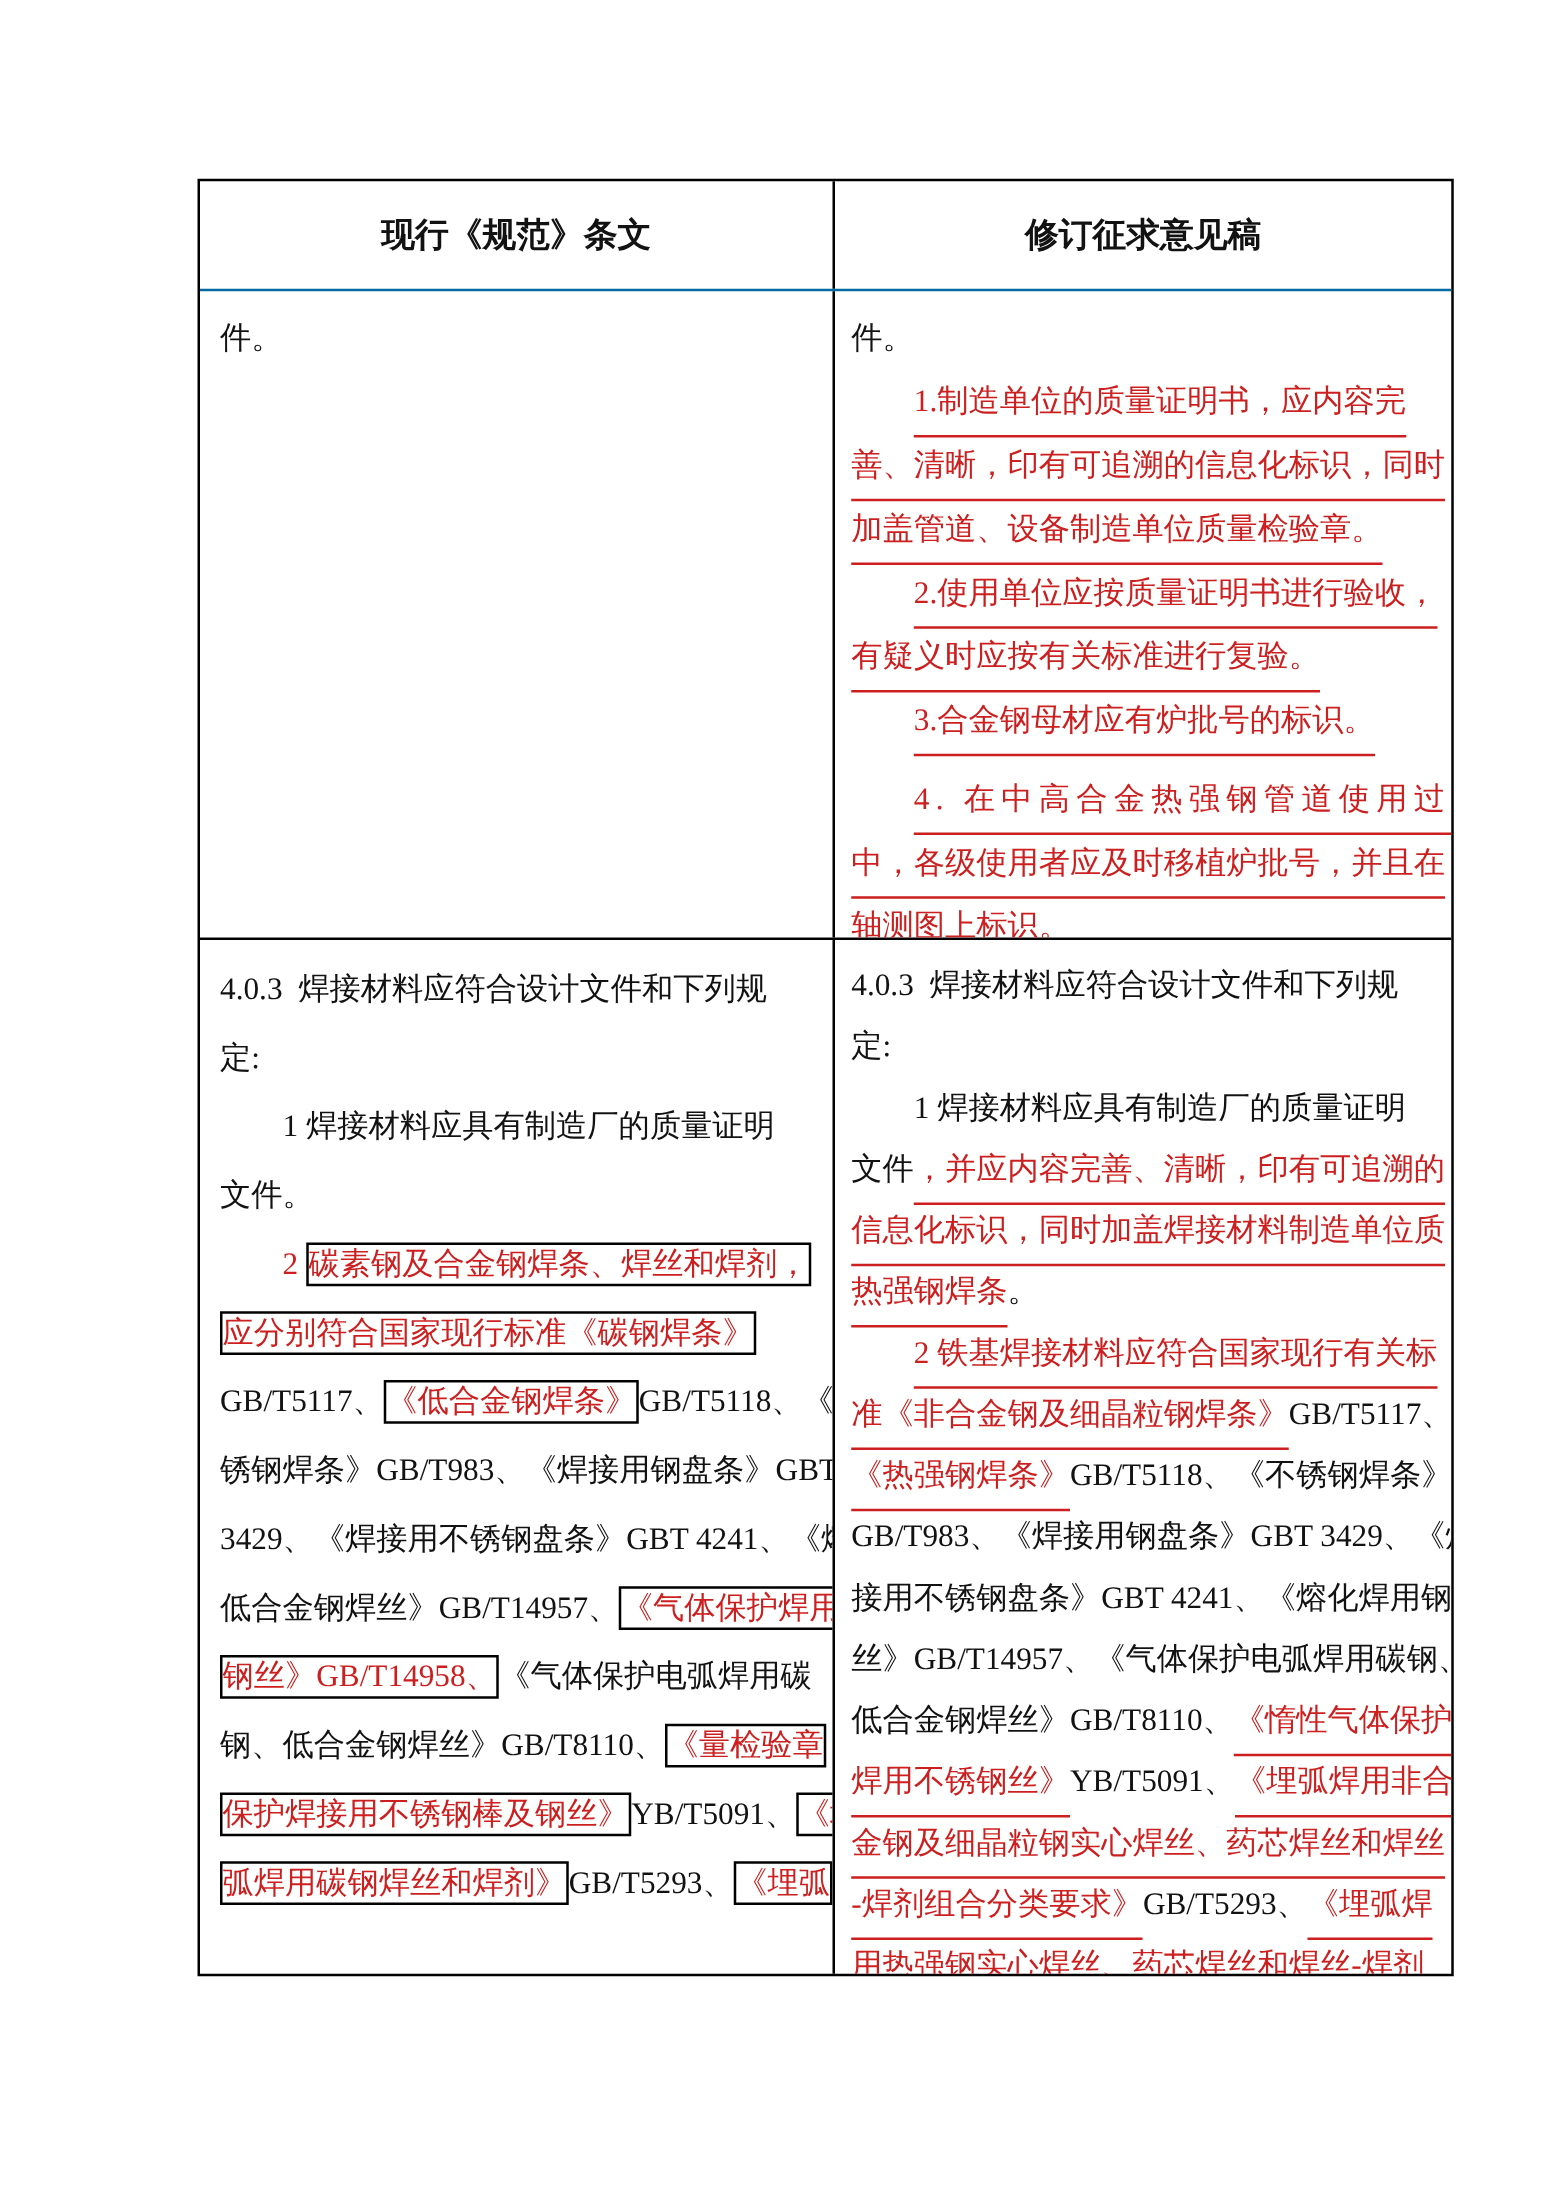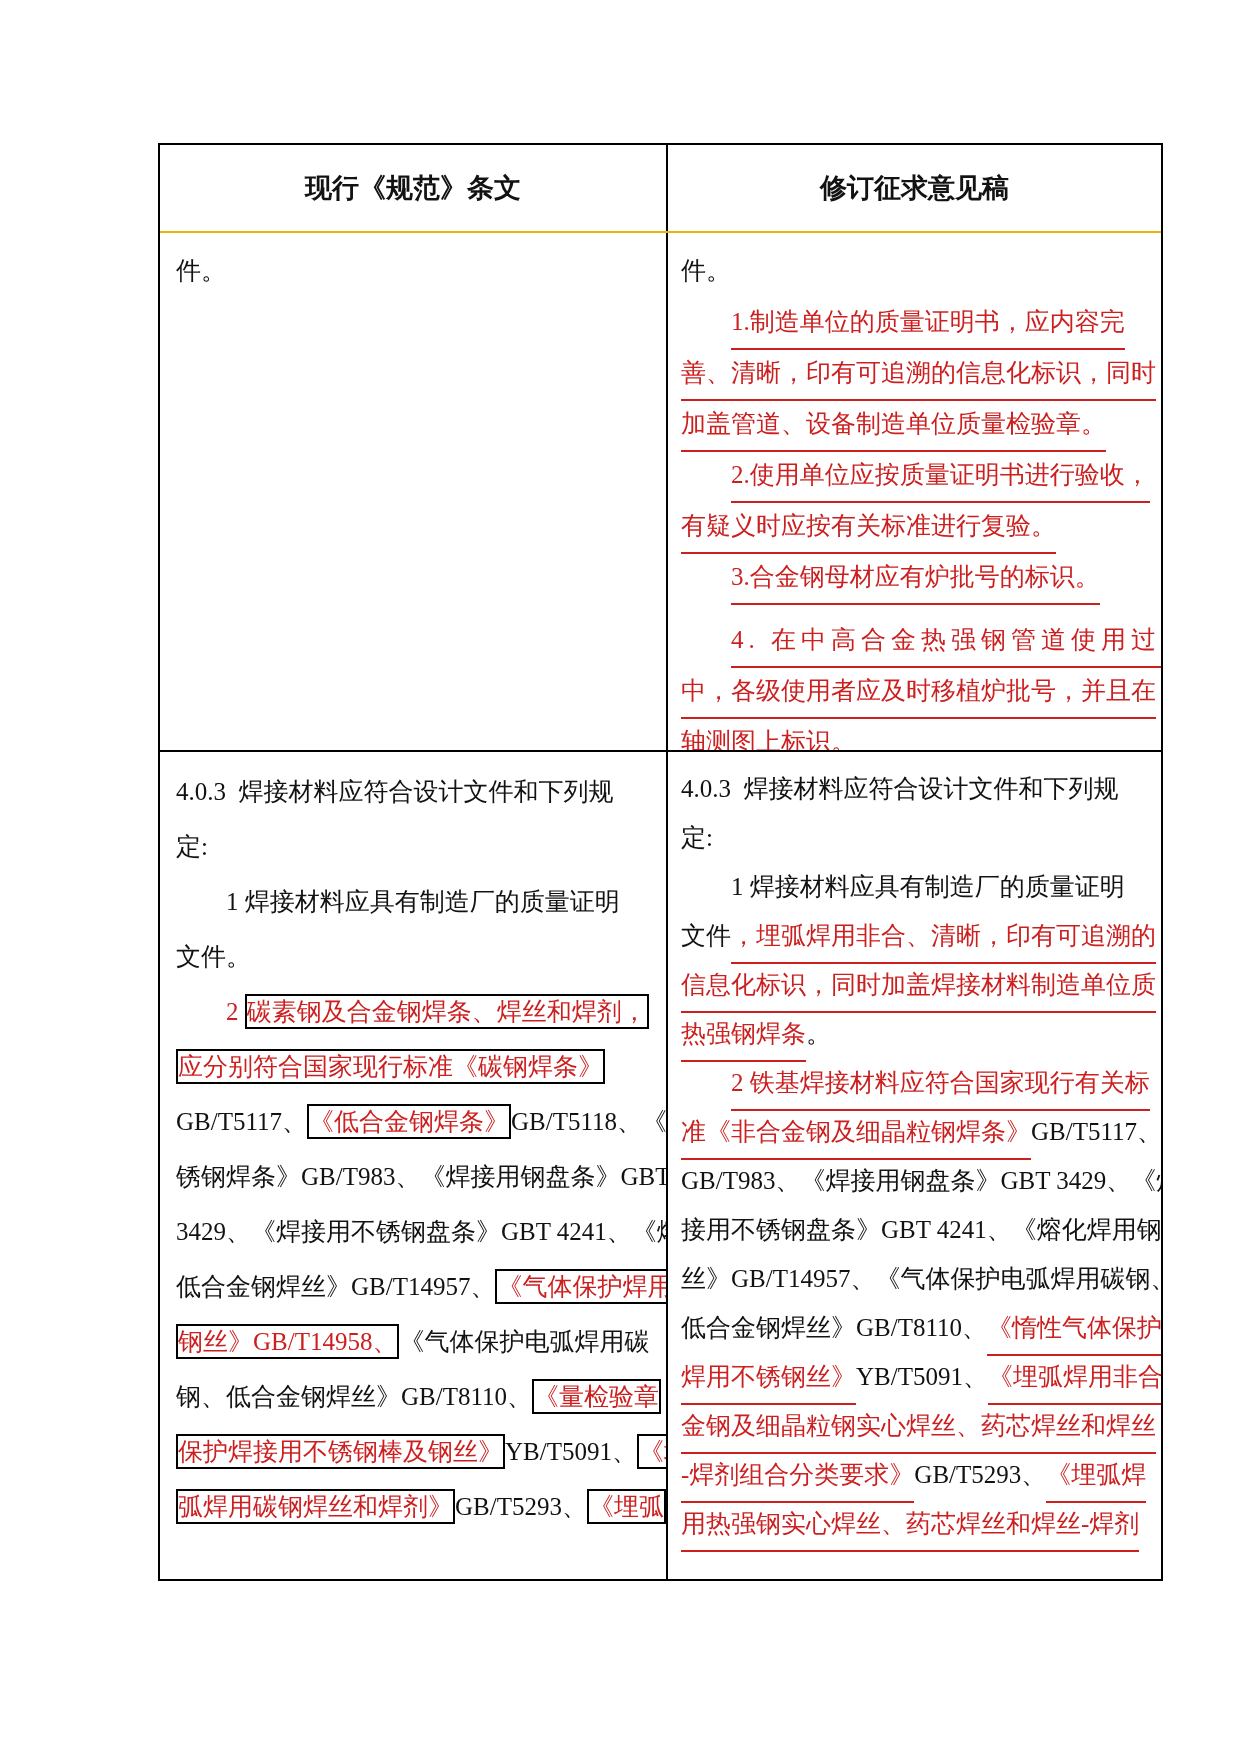--- a/index.html
+++ b/index.html
@@ -23,21 +23,21 @@
     left: 158px;
     top: 143px;
     width: 1005px;
     border: 2px solid #000000;
     box-sizing: border-box;
     background: #ffffff;
   }
   .thead {
     display: flex;
     height: 88px;
-    border-bottom: 2px solid #eab308;
+    border-bottom: 2px solid #0369a1;
     box-sizing: border-box;
   }
   .th {
     display: flex;
     align-items: center;
     justify-content: center;
     font-weight: bold;
     font-size: 27px;
     color: #121212;
     box-sizing: border-box;
@@ -123,25 +123,26 @@
           <div class="line"><span class="seg-normal">低合金钢焊丝》GB/T14957、</span><span class="seg-rb">《气体保护焊用</span></div>
           <div class="line"><span class="seg-rb">钢丝》GB/T14958、</span><span class="seg-normal">《气体保护电弧焊用碳</span></div>
           <div class="line"><span class="seg-normal">钢、低合金钢焊丝》GB/T8110、</span><span class="seg-rb">《量检验章</span></div>
           <div class="line"><span class="seg-rb">保护焊接用不锈钢棒及钢丝》</span><span class="seg-normal">YB/T5091、</span><span class="seg-rb">《埋</span></div>
           <div class="line"><span class="seg-rb">弧焊用碳钢焊丝和焊剂》</span><span class="seg-normal">GB/T5293、</span><span class="seg-rb">《埋弧</span></div>
         </div>
       <div class="td td-right cell-r2r">
           <div class="line"><span class="seg-normal">4.0.3  焊接材料应符合设计文件和下列规</span></div>
           <div class="line"><span class="seg-normal">定:</span></div>
           <div class="line indent"><span class="seg-normal">1 焊接材料应具有制造厂的质量证明</span></div>
-          <div class="line"><span class="seg-normal">文件</span><span class="seg-ru">，埋弧焊用非合、清晰，印有可追溯的</span></div>
+          <div class="line"><span class="seg-normal">文件</span><span class="seg-ru">，并应内容完善、清晰，印有可追溯的</span></div>
           <div class="line"><span class="seg-ru">信息化标识，同时加盖焊接材料制造单位质</span></div>
           <div class="line"><span class="seg-ru">热强钢焊条</span><span class="seg-normal">。</span></div>
           <div class="line indent"><span class="seg-ru">2 铁基焊接材料应符合国家现行有关标</span></div>
           <div class="line"><span class="seg-ru">准《非合金钢及细晶粒钢焊条》</span><span class="seg-normal">GB/T5117、</span></div>
+          <div class="line"><span class="seg-ru">《热强钢焊条》</span><span class="seg-normal">GB/T5118、《不锈钢焊条》</span></div>
           <div class="line"><span class="seg-normal">GB/T983、《焊接用钢盘条》GBT 3429、《焊</span></div>
           <div class="line"><span class="seg-normal">接用不锈钢盘条》GBT 4241、《熔化焊用钢</span></div>
           <div class="line"><span class="seg-normal">丝》GB/T14957、《气体保护电弧焊用碳钢、</span></div>
           <div class="line"><span class="seg-normal">低合金钢焊丝》GB/T8110、</span><span class="seg-ru">《惰性气体保护</span></div>
           <div class="line"><span class="seg-ru">焊用不锈钢丝》</span><span class="seg-normal">YB/T5091、</span><span class="seg-ru">《埋弧焊用非合</span></div>
           <div class="line"><span class="seg-ru">金钢及细晶粒钢实心焊丝、药芯焊丝和焊丝</span></div>
           <div class="line"><span class="seg-ru">-焊剂组合分类要求》</span><span class="seg-normal">GB/T5293、</span><span class="seg-ru">《埋弧焊</span></div>
           <div class="line"><span class="seg-ru">用热强钢实心焊丝、药芯焊丝和焊丝-焊剂</span></div>
         </div>
     </div>

